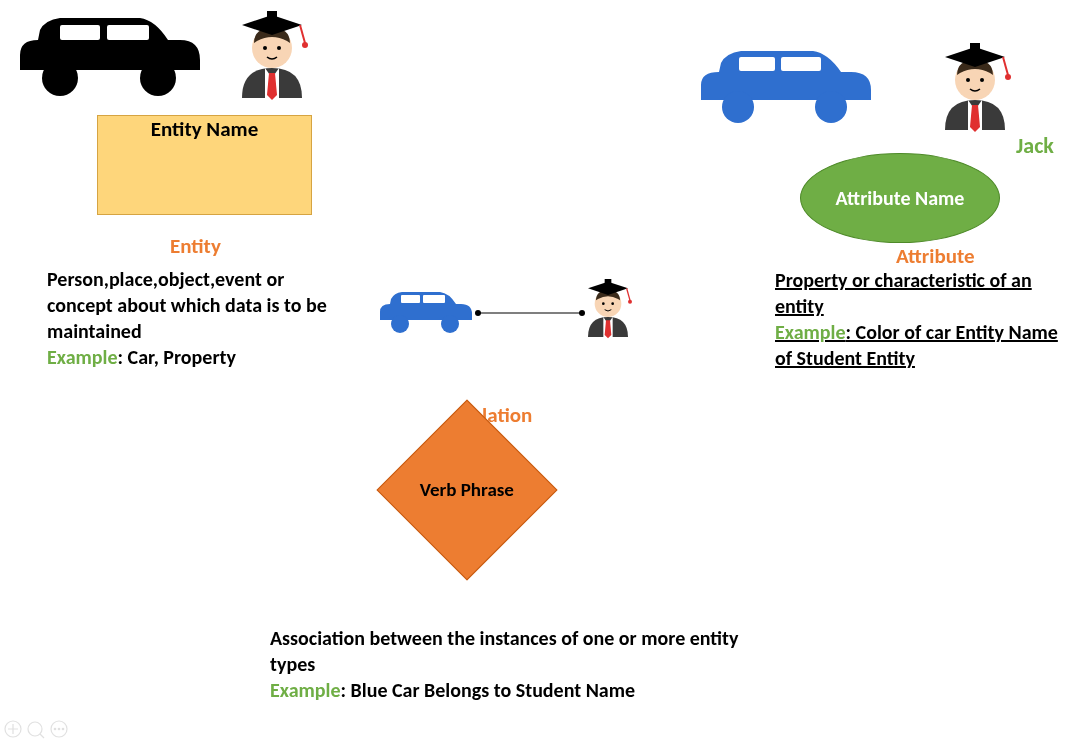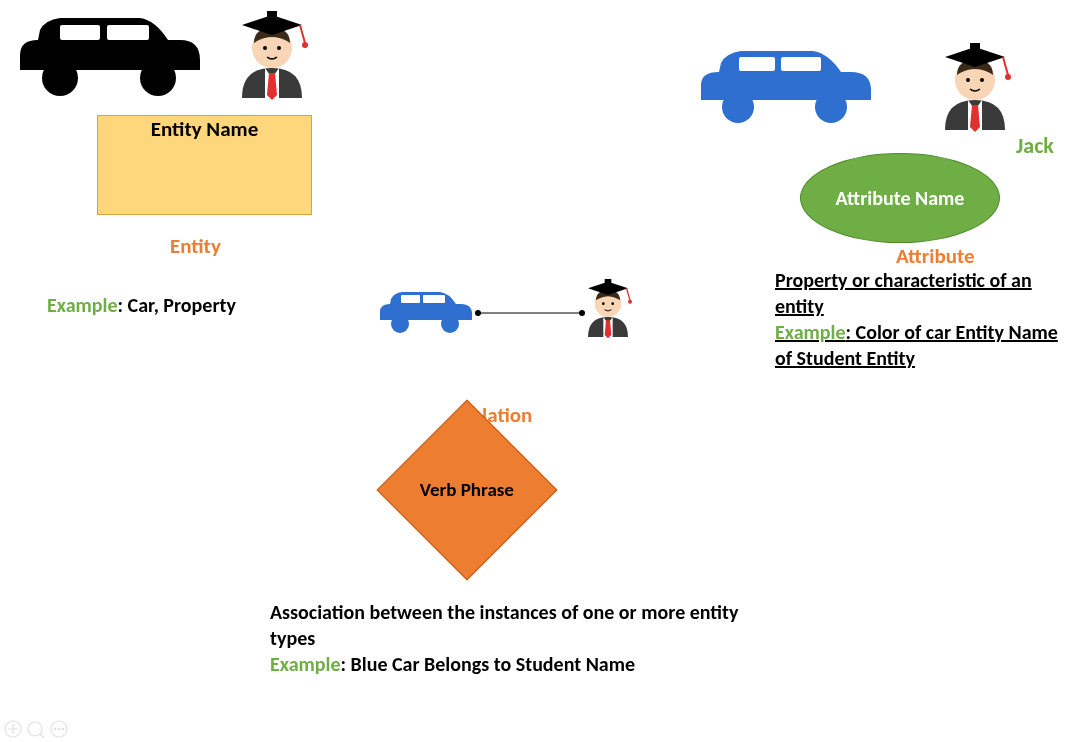--- a/index.html
+++ b/index.html
@@ -118,21 +118,21 @@
 </svg>
 </div>
 
 <div class="positioned entity-box" style="left:97px; top:115px;">
   <span>Entity Name</span>
 </div>
 
 <div class="positioned label" style="left:170px; top:233px;">Entity</div>
 
 <div class="positioned description" style="left:47px; top:266px; width:290px;">
-  <br>
+  <span>Person,place,object,event or concept about which data is to be maintained</span><br>
   <span class="example-word">Example</span><span>: Car, Property</span>
 </div>
 
 <div class="positioned" style="left:693px; top:35px;">
 <svg width="185" height="95" viewBox="0 0 185 95">
   <path d="M 28 28 Q 33 18 48 16 L 120 16 Q 135 18 148 37 L 158 37 Q 178 37 178 55 L 178 65 L 8 65 L 8 50 Q 8 37 26 37 Z" fill="#2F6FCF"></path>
   <circle cx="45" cy="72" r="16" fill="#2F6FCF"></circle>
   <circle cx="138" cy="72" r="16" fill="#2F6FCF"></circle>
   <rect x="46" y="22" width="36" height="14" fill="#fff" rx="2"></rect>
   <rect x="88" y="22" width="40" height="14" fill="#fff" rx="2"></rect>
@@ -205,21 +205,21 @@
 </div>
 
 <div class="positioned label" style="left:460px; top:363px;margin-top:39px;">Relation</div>
 
 <div class="positioned relation-diamond" style="left:377px; top:400px;">
   <div class="diamond-shape">
     <div class="diamond-text">Verb Phrase</div>
   </div>
 </div>
 
-<div class="positioned description" style="left:270px; top:599px; width:480px;">
+<div class="positioned description" style="left:270px; top:625px; width:480px;">
   <span>Association between the instances of one or more entity types</span><br>
   <span class="example-word">Example</span><span>: Blue Car Belongs to Student Name</span>
 </div>
 
 <div class="positioned" style="left:3px; top:718px; opacity:0.25;">
 <svg width="70" height="22" viewBox="0 0 70 22">
   <circle cx="10" cy="11" r="8" fill="none" stroke="#888" stroke-width="1.2"></circle>
   <path d="M 10 6 L 10 16 M 5 11 L 15 11" stroke="#888" stroke-width="1.2"></path>
   <circle cx="32" cy="11" r="7" fill="none" stroke="#888" stroke-width="1.2"></circle>
   <line x1="37" y1="16" x2="41" y2="20" stroke="#888" stroke-width="1.2"></line>

